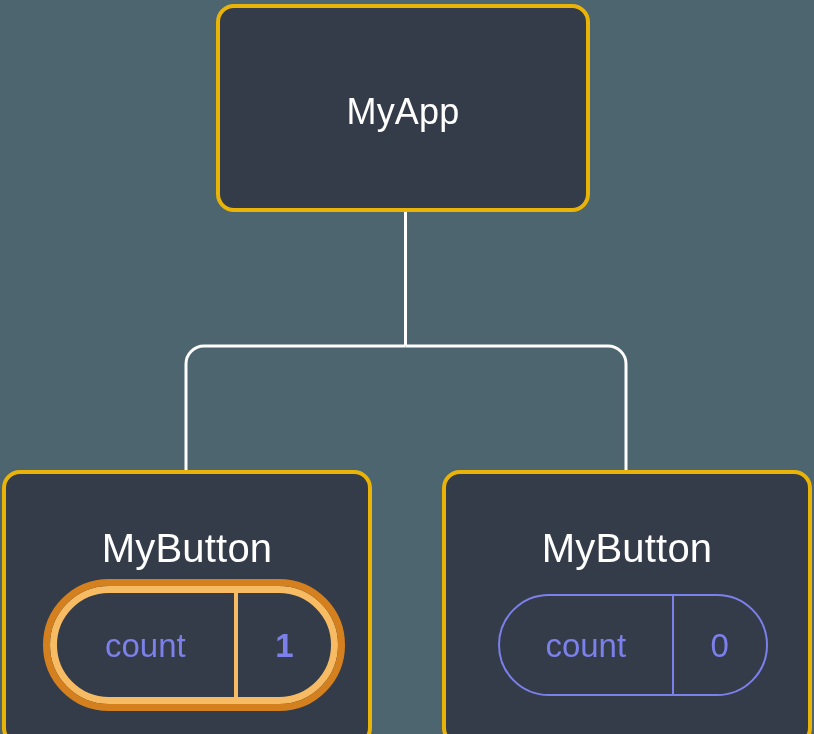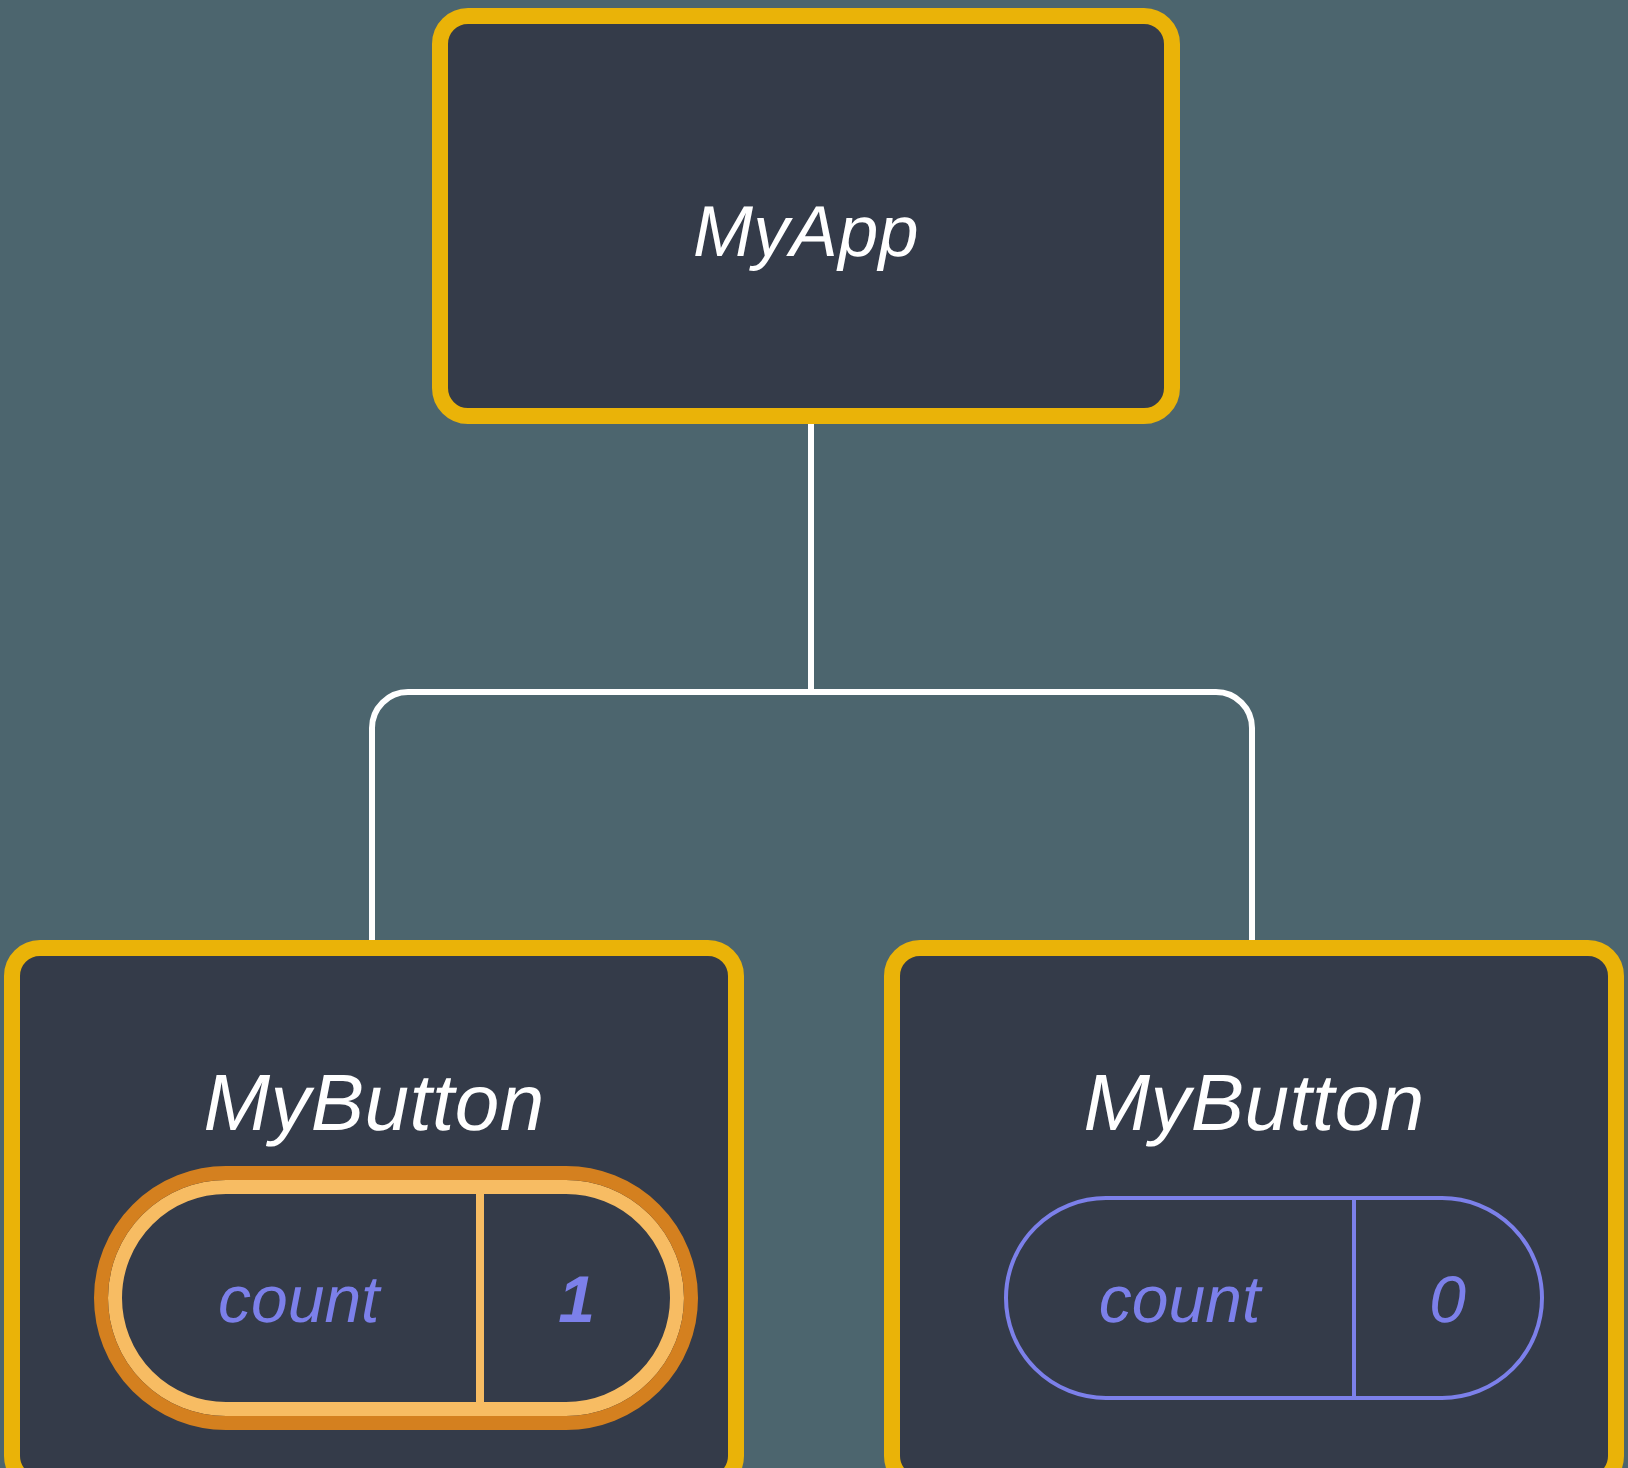--- a/index.html
+++ b/index.html
@@ -27,24 +27,23 @@
     left: 0;
     top: 0;
     width: 814px;
     height: 734px;
   }
 
   
   .node-card {
     position: absolute;
     background: #343b49;
-    border: 8px solid #eab308;
+    border: 4px solid #eab308;
     border-radius: 18px;
     box-sizing: border-box;
-    font-style: italic;
   }
   .node-root {
     left: 216px;
     top: 4px;
     width: 374px;
     height: 208px;
   }
   .node-child-left {
     left: 2px;
     top: 470px;

